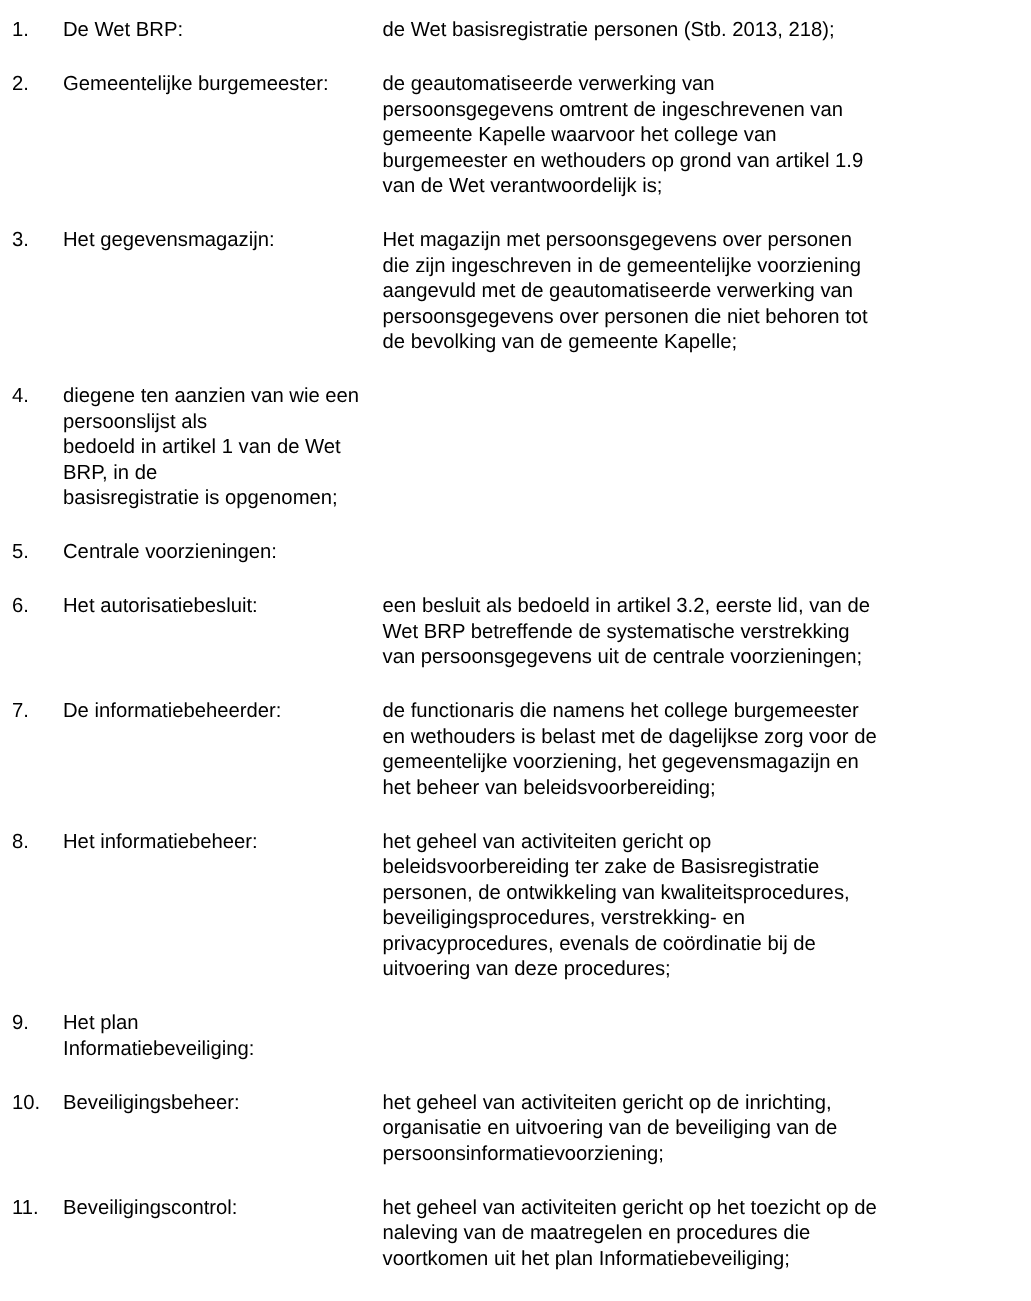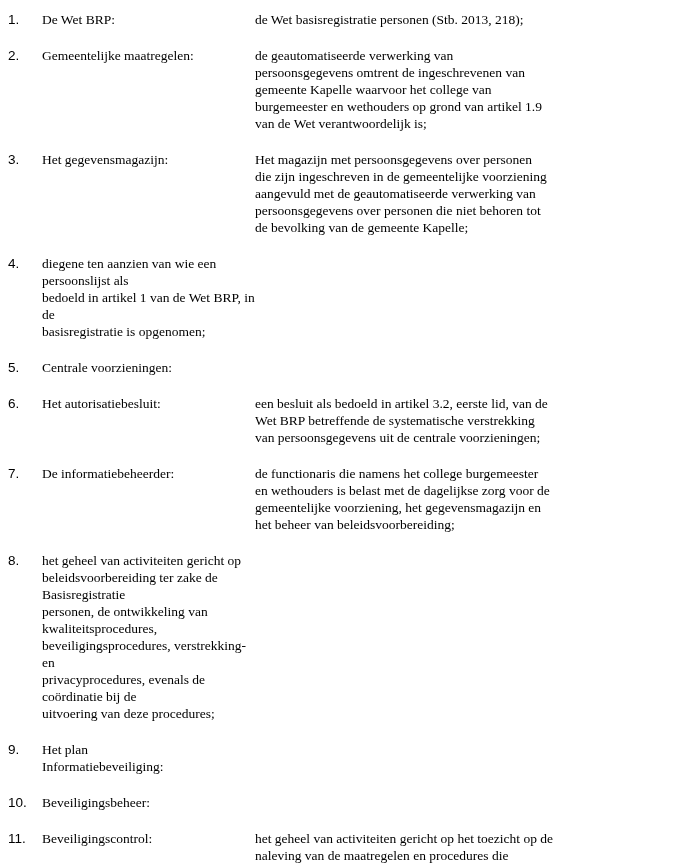--- a/index.html
+++ b/index.html
@@ -28,38 +28,37 @@
     line-height: 17px;
   }
   .def-row:last-child {
     margin-bottom: 16px;
   }
   .num {
     white-space: nowrap;
   }
   .term, .definition {
     white-space: pre-line;
-    font-family: Liberation Serif, serif;
   }
 </style>
 </head>
 <body>
 
 <div class="page">
   <div class="def-list">
 
     <div class="def-row">
       <span class="num">1.</span>
       <span class="term">De Wet BRP:</span>
       <span class="definition">de Wet basisregistratie personen (Stb. 2013, 218);</span>
     </div>
 
     <div class="def-row">
       <span class="num">2.</span>
-      <span class="term">Gemeentelijke maatregelen:</span>
+      <span class="term">Gemeentelijke burgemeester:</span>
       <span class="definition">de geautomatiseerde verwerking van
 persoonsgegevens omtrent de ingeschrevenen van
 gemeente Kapelle waarvoor het college van
 burgemeester en wethouders op grond van artikel 1.9
 van de Wet verantwoordelijk is;</span>
     </div>
 
     <div class="def-row">
       <span class="num">3.</span>
       <span class="term">Het gegevensmagazijn:</span>
@@ -94,37 +93,41 @@
       <span class="num">7.</span>
       <span class="term">De informatiebeheerder:</span>
       <span class="definition">de functionaris die namens het college burgemeester
 en wethouders is belast met de dagelijkse zorg voor de
 gemeentelijke voorziening, het gegevensmagazijn en
 het beheer van beleidsvoorbereiding;</span>
     </div>
 
     <div class="def-row">
       <span class="num">8.</span>
+      <span class="term">Het informatiebeheer:</span>
       <span class="definition">het geheel van activiteiten gericht op
 beleidsvoorbereiding ter zake de Basisregistratie
 personen, de ontwikkeling van kwaliteitsprocedures,
 beveiligingsprocedures, verstrekking- en
 privacyprocedures, evenals de coördinatie bij de
 uitvoering van deze procedures;</span>
     </div>
 
     <div class="def-row">
       <span class="num">9.</span>
       <span class="term">Het plan
 Informatiebeveiliging:</span>
     </div>
 
     <div class="def-row">
       <span class="num">10.</span>
       <span class="term">Beveiligingsbeheer:</span>
+      <span class="definition">het geheel van activiteiten gericht op de inrichting,
+organisatie en uitvoering van de beveiliging van de
+persoonsinformatievoorziening;</span>
     </div>
 
     <div class="def-row">
       <span class="num">11.</span>
       <span class="term">Beveiligingscontrol:</span>
       <span class="definition">het geheel van activiteiten gericht op het toezicht op de
 naleving van de maatregelen en procedures die
 voortkomen uit het plan Informatiebeveiliging;</span>
     </div>
 

